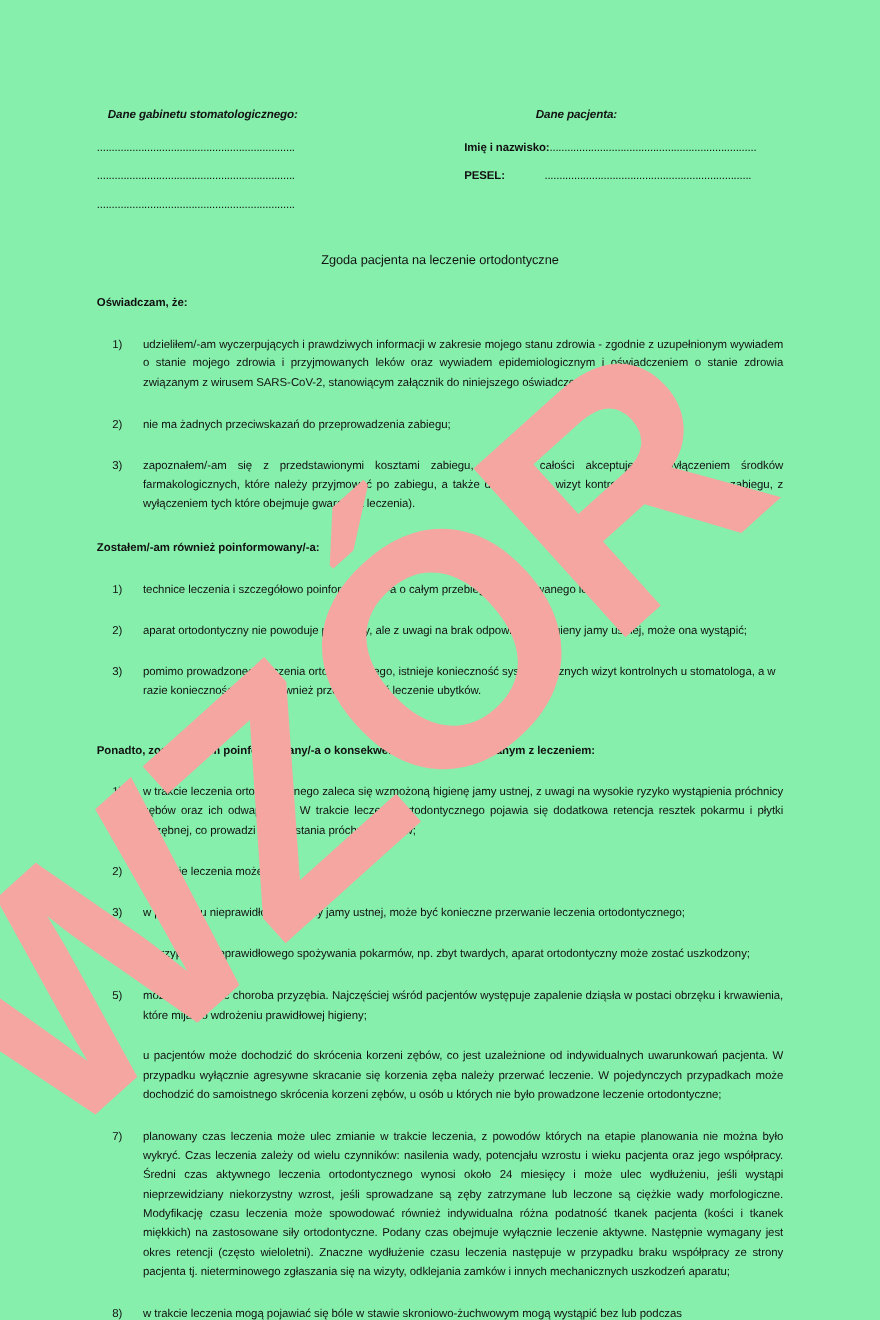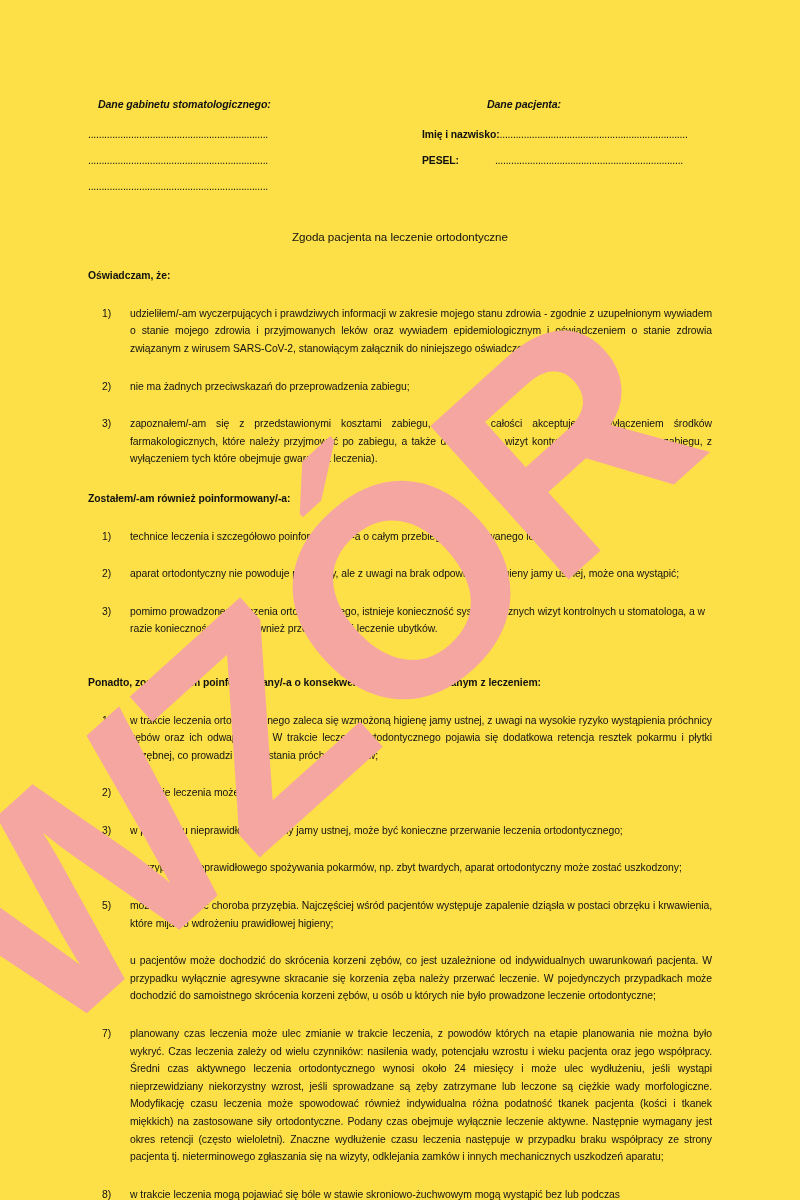--- a/index.html
+++ b/index.html
@@ -10,21 +10,21 @@
   body {
     font-family: "Liberation Sans", sans-serif;
     color: #111111;
   }
 
   
   .page {
     position: relative;
     width: 800px;
     height: 1200px;
-    background: #fde047;
+    background: #86efac;
     overflow: hidden;
   }
 
   .sheet {
     position: absolute;
     left: 0; top: 0;
     width: 800px;
     height: 1200px;
   }
 

